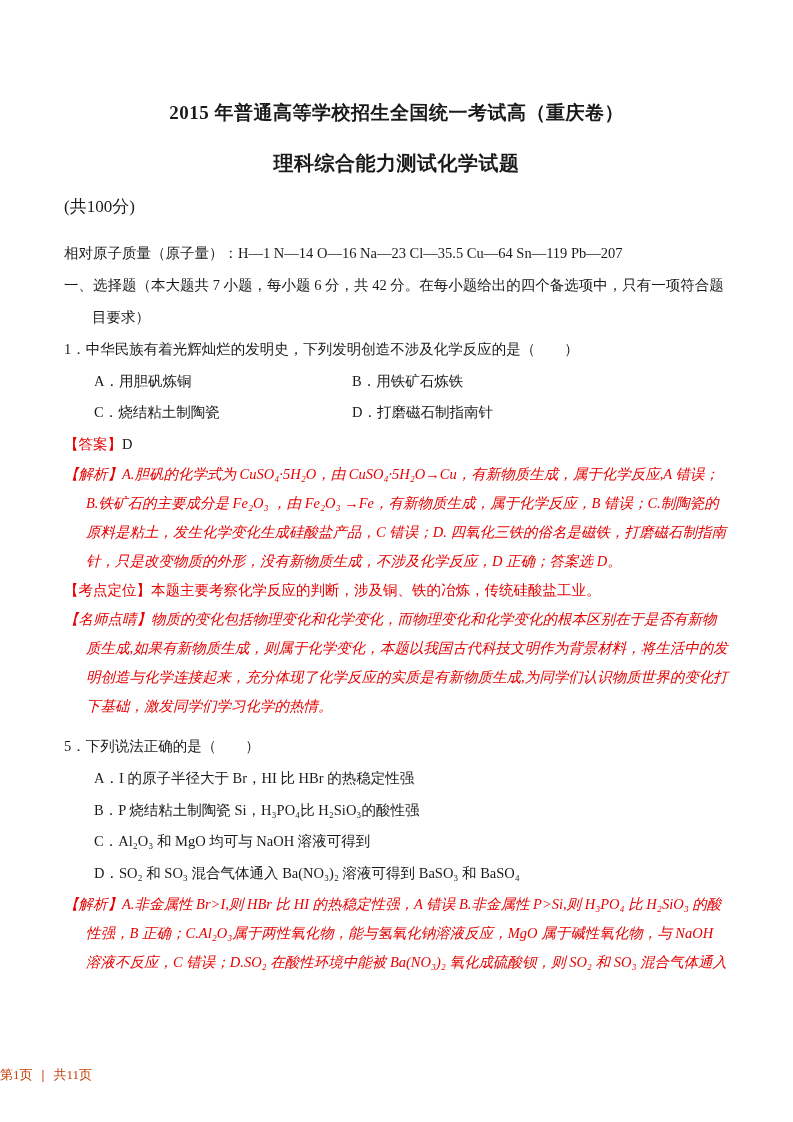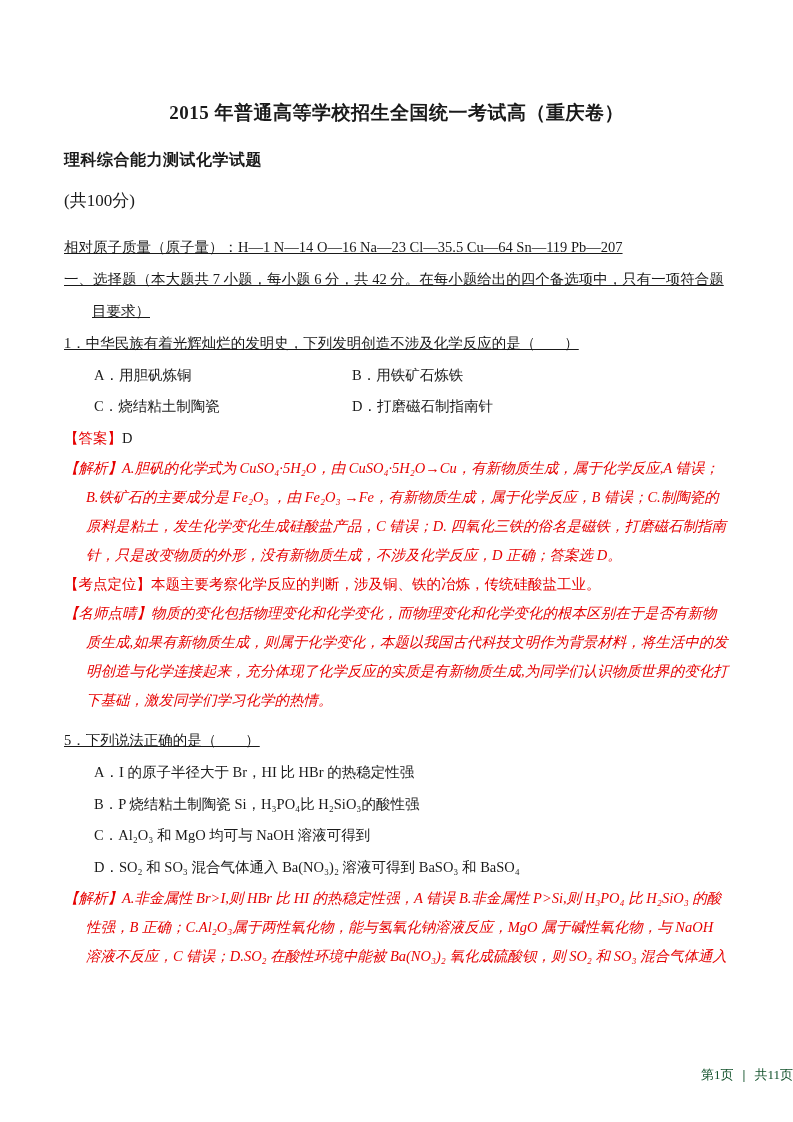--- a/index.html
+++ b/index.html
@@ -17,44 +17,44 @@
     color:var(--ink);
     font-family:"Liberation Serif","DejaVu Serif",serif;
     font-size:14.5px;
     overflow:hidden;
   }
   .title{
     font-size:19px;font-weight:bold;text-align:center;
     margin:0 0 24px 0;letter-spacing:0.5px;
   }
   .subtitle{
-    font-size:16px;font-weight:bold;text-align:left;
+    font-size:20px;font-weight:bold;text-align:center;
     margin:0 0 18px 0;letter-spacing:0.5px;
   }
   .score-note{
     font-size:17px;text-align:left;margin:0 0 20px 0;
   }
   p{margin:0;}
-  .body{line-height:2.2;text-decoration:underline;}
+  .body{line-height:2.2;}
   .tight{line-height:2.0;}
   .hang28{padding-left:28px;text-indent:-28px;}
   .hang22{padding-left:22px;text-indent:-22px;font-style:italic;}
   .opt-grid{
     display:grid;
     grid-template-columns:258px 1fr;
     padding-left:30px;
     line-height:2.2;
   }
   .opt-list .opt{display:block;padding-left:30px;line-height:2.2;}
   .red{color:var(--red);}
   .answer-line{line-height:2.1;}
   .q-gap{margin-top:10px;}
   .footer{
-    position:absolute;left:0;right:0;bottom:42px;
-    text-align:right;font-size:13px;color:#14532d;
+    position:absolute;left:0;right:11px;bottom:42px;
+    text-align:left;font-size:13px;color:#c2410c;
   }
   .footer .sep{padding:0 9px;font-weight:bold;}
 </style>
 </head>
 <body>
 
 <div class="page">
 
   <h1 class="title">2015 年普通高等学校招生全国统一考试高（重庆卷）</h1>
   <h2 class="subtitle">理科综合能力测试化学试题</h2>

